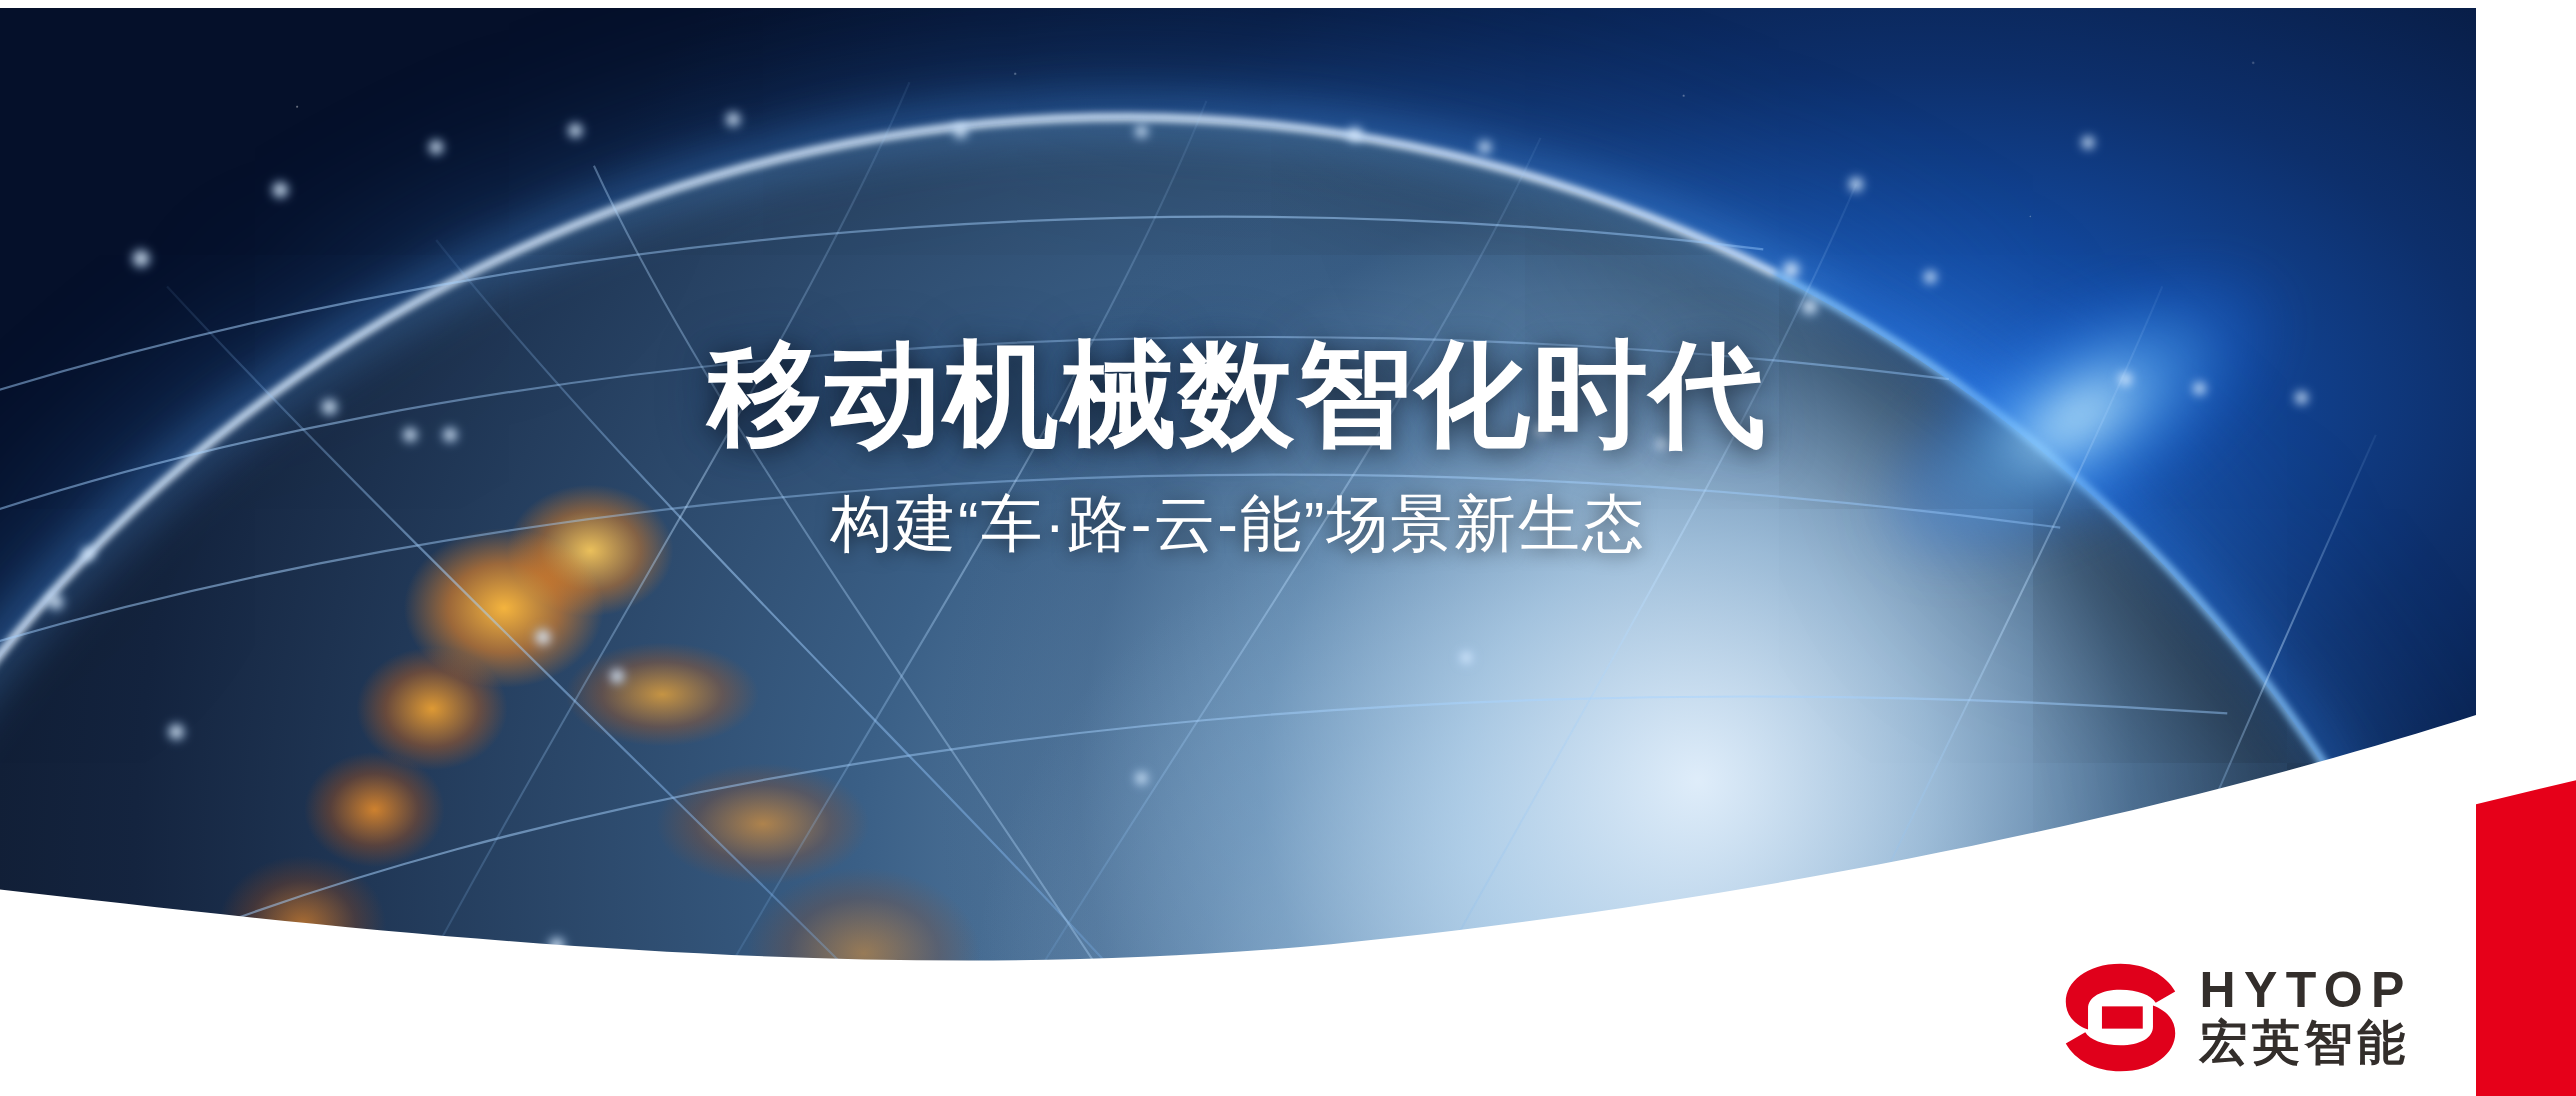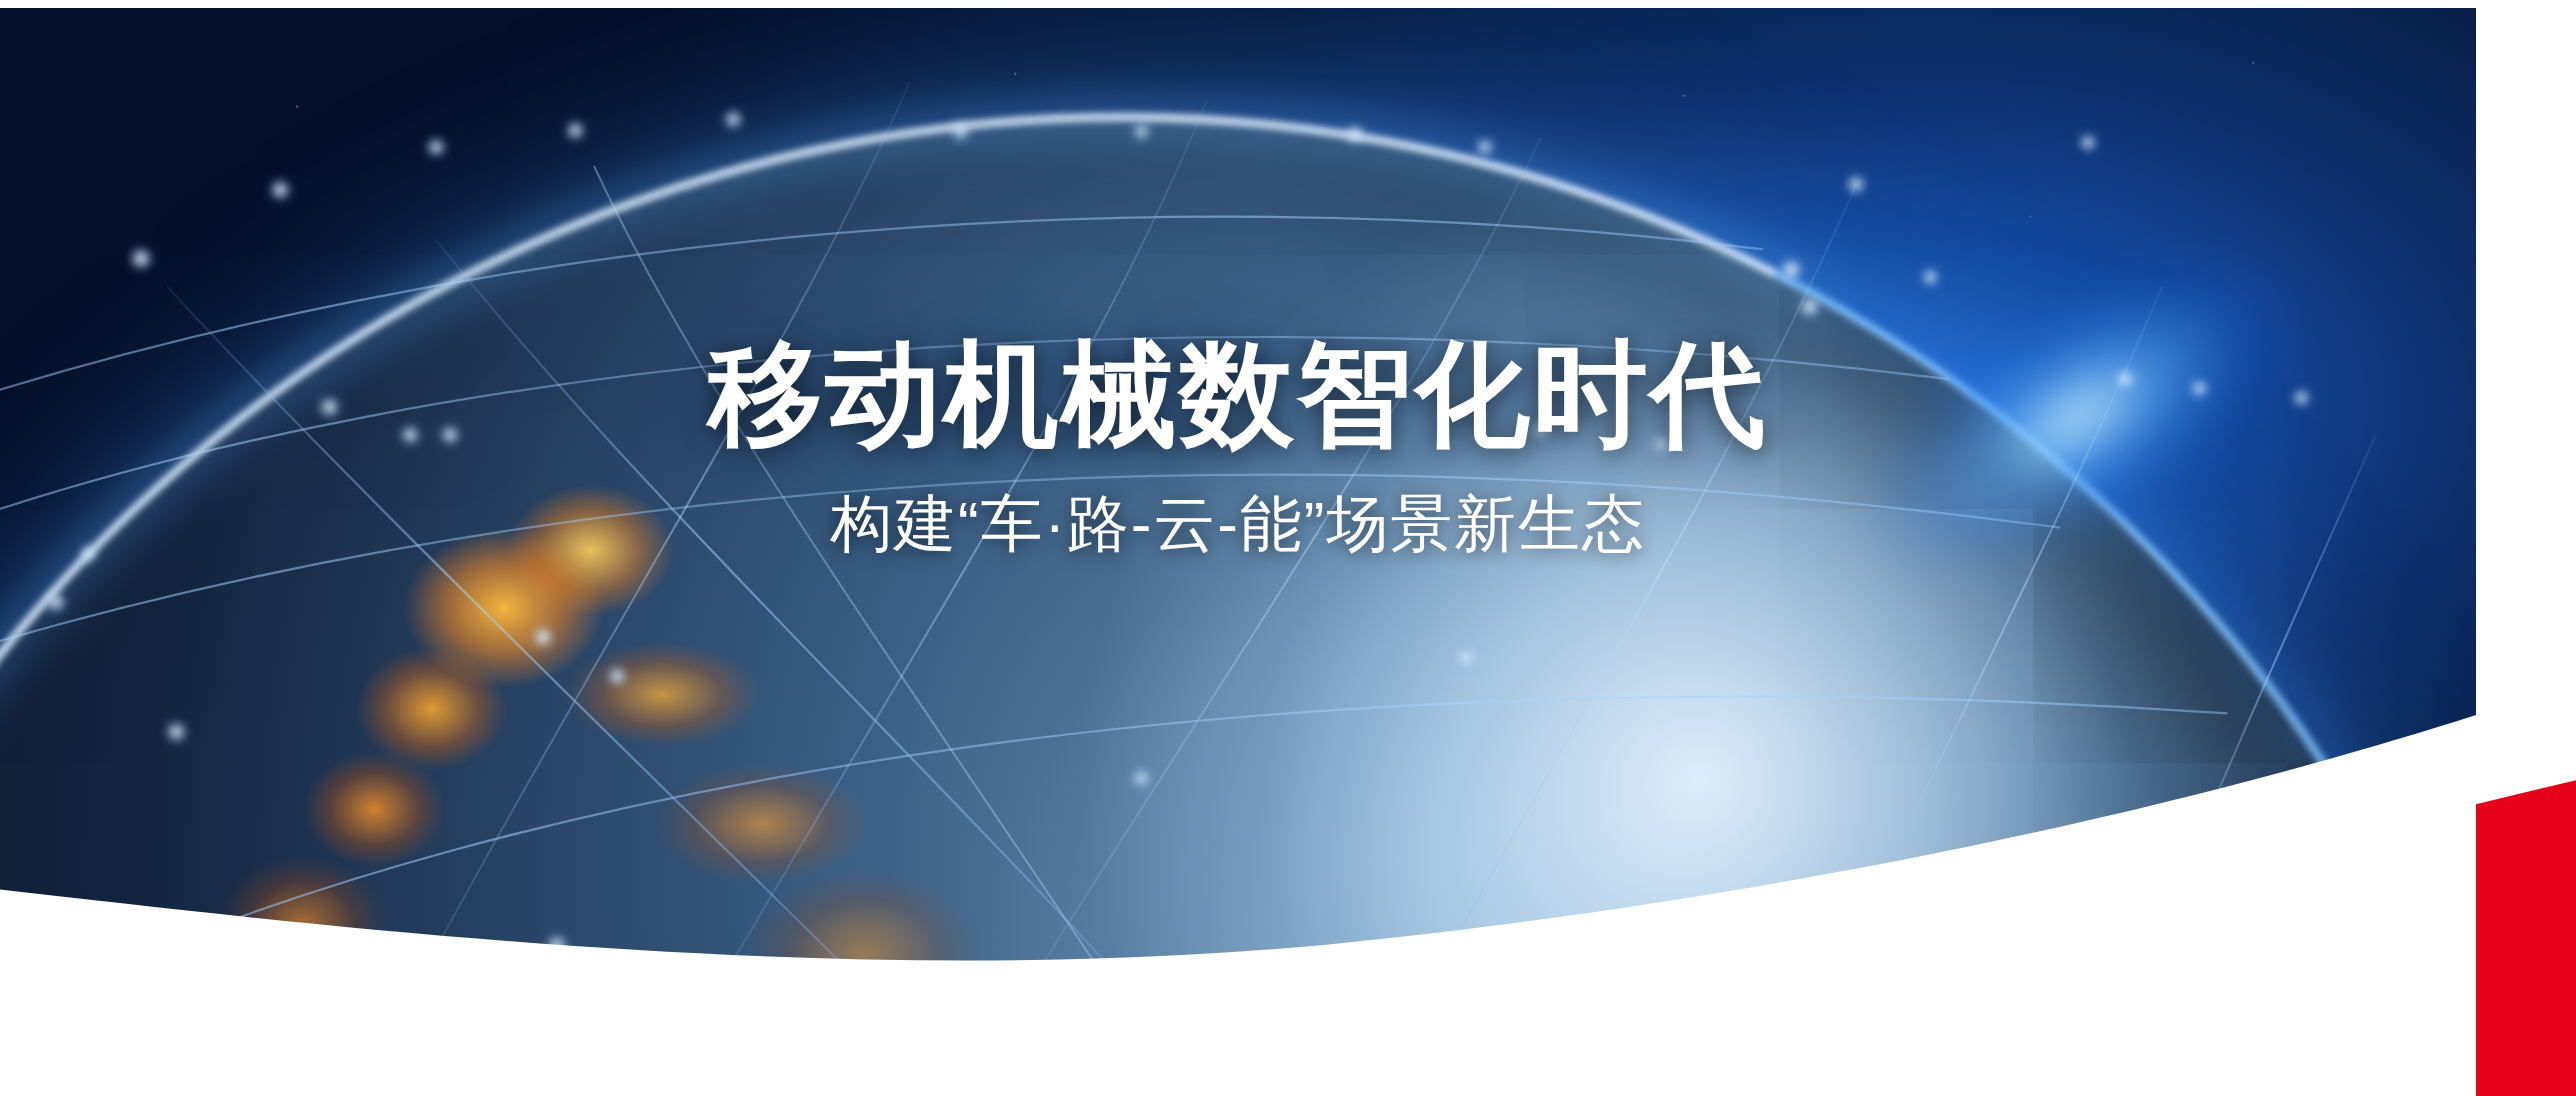--- a/index.html
+++ b/index.html
@@ -328,15 +328,42 @@
 
     <svg class="white-wedge" viewBox="0 0 2668 420" preserveAspectRatio="none">
       <path d="M 0 188 C 420 236, 980 300, 1500 240 C 1980 186, 2380 92, 2668 0 L 2668 420 L 0 420 Z" fill="#ffffff"></path>
     </svg>
   </div>
 
   <svg class="red-bar" viewBox="0 0 108 1182" preserveAspectRatio="none">
     <path d="M 0 858 L 108 832 L 108 1182 L 0 1182 Z" fill="#e60019"></path>
   </svg>
 
+  <div class="logo">
+    <svg class="logo-mark" viewBox="0 0 126 124">
+
+      <path d="M63 4
+               C 26 4, 4 24, 4 45
+               C 4 60, 14 70, 28 75
+               L 28 52
+               C 28 40, 42 32, 63 32
+               C 82 32, 96 38, 101 46
+               L 122 34
+               C 112 16, 90 4, 63 4 Z" fill="#e0001b"></path>
+      <path d="M63 120
+               C 100 120, 122 100, 122 79
+               C 122 64, 112 54, 98 49
+               L 98 72
+               C 98 84, 84 92, 63 92
+               C 44 92, 30 86, 25 78
+               L 4 90
+               C 14 108, 36 120, 63 120 Z" fill="#e0001b"></path>
+
+      <rect x="43" y="50" width="44" height="24" fill="#e0001b"></rect>
+    </svg>
+    <div class="logo-text">
+      <span class="logo-en">HYTOP</span>
+      <span class="logo-cn">宏英智能</span>
+    </div>
+  </div>
 
 </div>
 
 
 </body></html>

